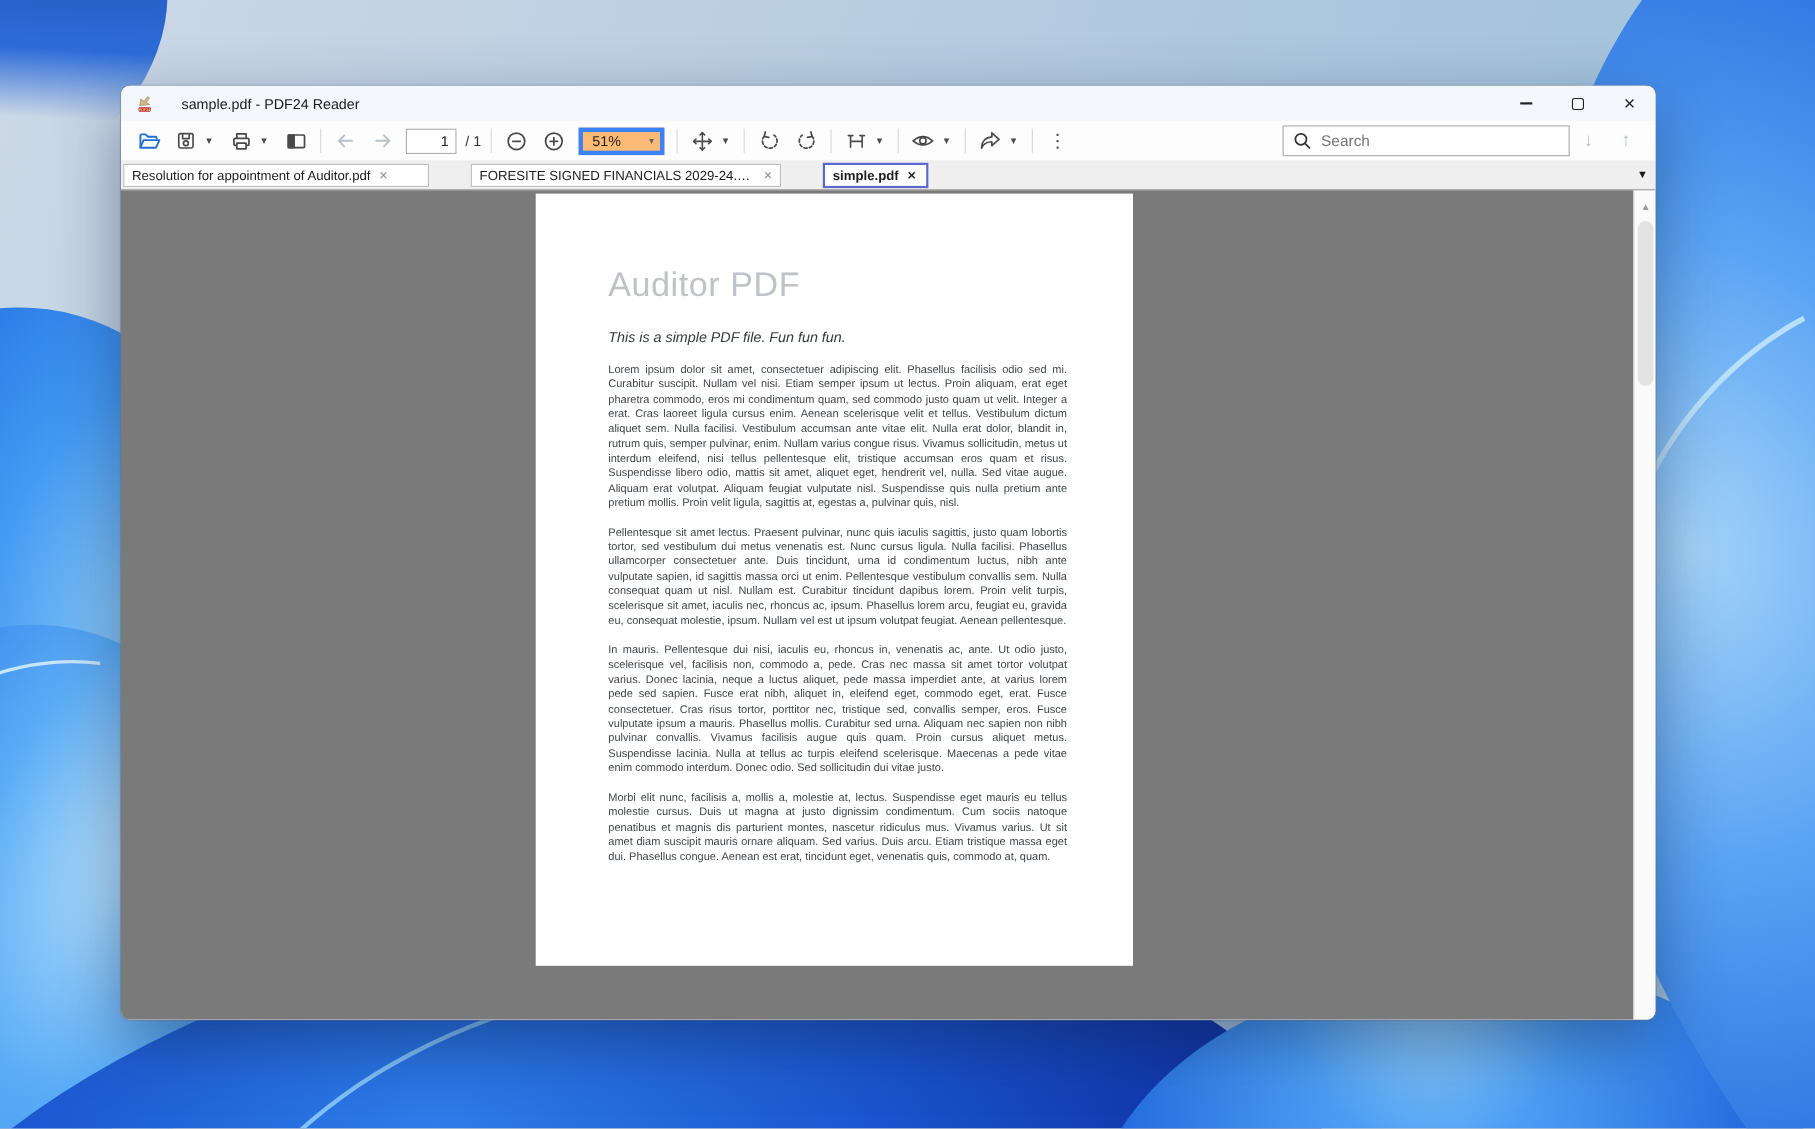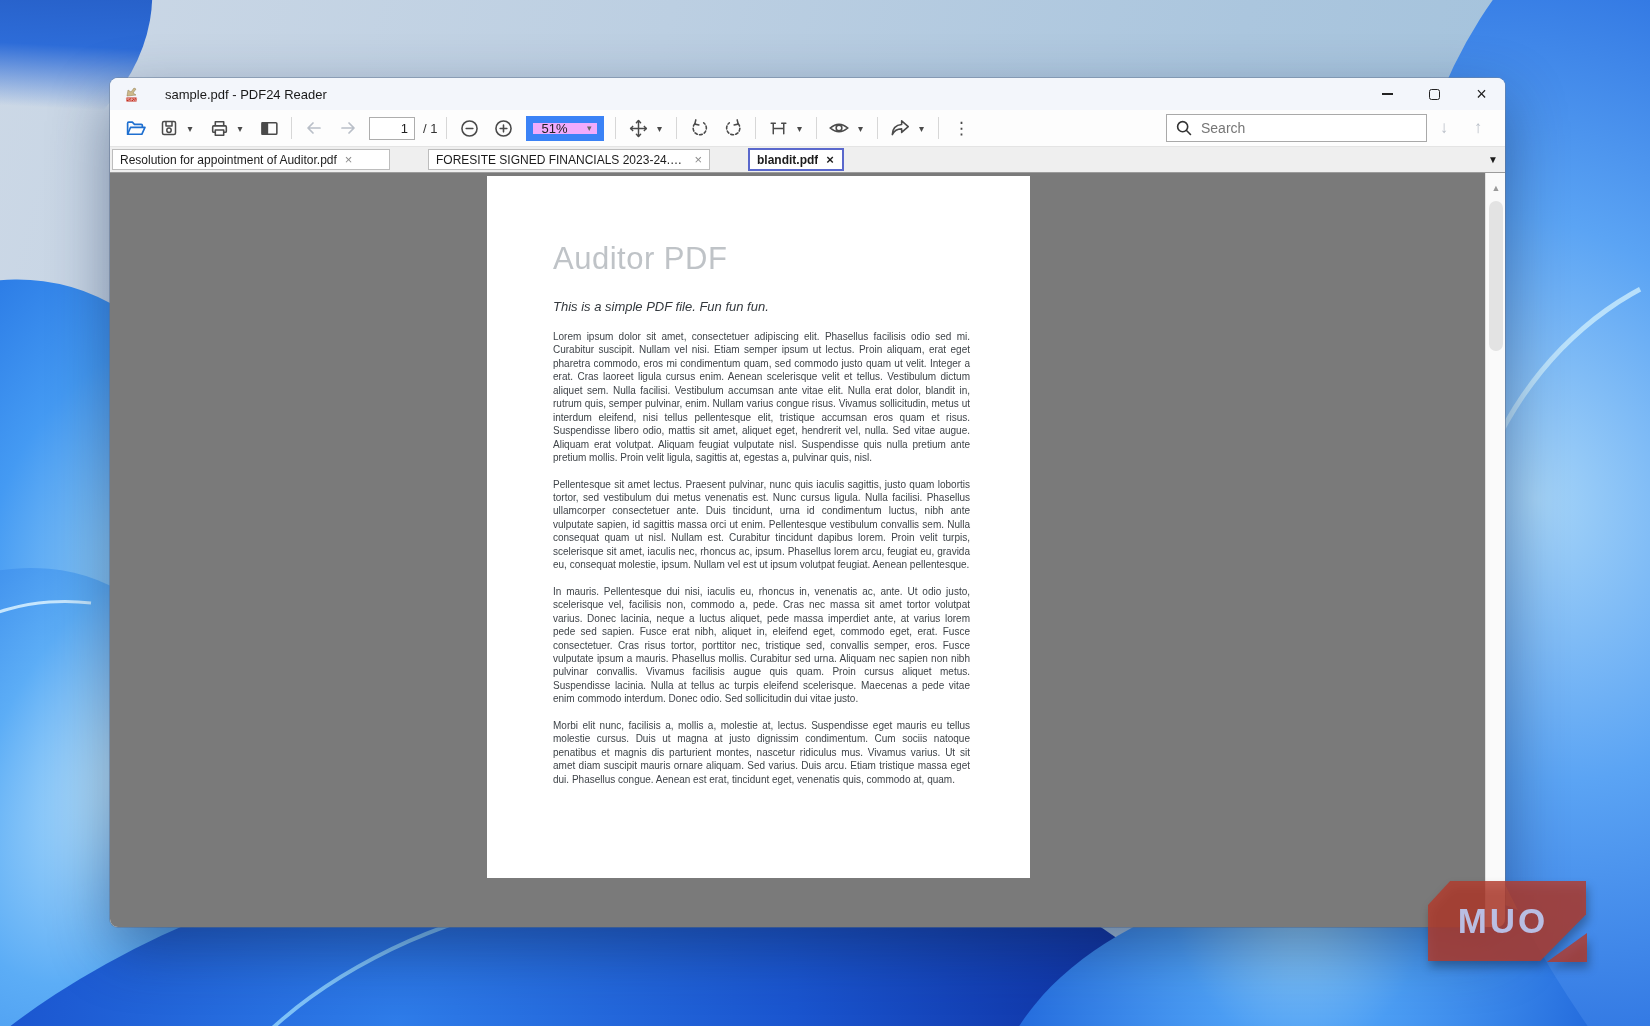--- a/index.html
+++ b/index.html
@@ -43,21 +43,21 @@
   .glyph-close { font-size:18px; color:#222; line-height:1; font-weight:400; }
 
   .toolbar { height:37px; background:#fdfdfd; display:flex; align-items:center; padding:0 10px 0 12px; border-bottom:1px solid #e4e4e4; }
   .tb-btn { height:28px; min-width:26px; display:flex; align-items:center; justify-content:center; flex:none; }
   .tb-caret { font-size:10px; color:#4a4a4a; width:16px; text-align:center; flex:none; }
   .tb-sep { width:1px; height:22px; background:#d7d7d7; margin:0 9px; flex:none; }
   .tb-gap { width:8px; flex:none; }
   .page-box { width:46px; height:23px; border:1px solid #adadad; background:#fff; font-size:13px; color:#222;
     text-align:right; padding-right:6px; outline:none; font-family:"Liberation Sans",sans-serif; }
   .page-total { font-size:13px; color:#333; margin-left:8px; white-space:nowrap; }
-  .zoom-box { width:78px; height:25px; border:7px solid #3b82f6; background:#f0abfc; display:flex; align-items:center;
+  .zoom-box { width:78px; height:25px; border:4px solid #3b82f6; background:#fdba74; display:flex; align-items:center;
     padding:0 6px 0 8px; font-size:13px; color:#222; margin:0 2px; }
   .zoom-box .zchev { margin-left:auto; color:#666; font-size:9px; }
   .search-wrap { margin-left:auto; display:flex; align-items:center;justify-content:space-between; }
   .search-box { width:261px; height:28px; border:1px solid #a9a9a9; background:#fff; display:flex; align-items:center; padding:0 8px; }
   .search-box input { border:none; outline:none; flex:1; font-size:14px; color:#333; margin-left:8px; font-family:"Liberation Sans",sans-serif; }
   .search-box input::placeholder { color:#767676; }
   .nav-arrow { font-size:17px; color:#b9bfc8; width:34px; text-align:center; }
 
   .tabbar { height:26px; background:#efefef; border-bottom:1px solid #9b9b9b; display:flex; align-items:center; padding:0 2px; position:relative;gap:35px; }
   .tab { height:21px; background:#fff; border:1px solid #bdbdbd; display:flex; align-items:center;
@@ -276,25 +276,25 @@
         <div class="nav-arrow"><span>↑</span></div>
       </div>
     </div>
 
     <div class="tabbar">
       <div class="tab t1">
         <span class="tab-label">Resolution for appointment of Auditor.pdf</span>
         <span class="tab-close">×</span>
       </div>
       <div class="tab t2">
-        <span class="tab-label">FORESITE SIGNED FINANCIALS 2023-24.p...</span>
+        <span class="tab-label">FORESITE SIGNED FINANCIALS 2029-24.p...</span>
         <span class="tab-close">×</span>
       </div>
       <div class="tab active">
-        <span class="tab-label">blandit.pdf</span>
+        <span class="tab-label">simple.pdf</span>
         <span class="tab-close">×</span>
       </div>
       <div class="tab-overflow">▼</div>
     </div>
 
     <div class="docarea">
       <div class="page">
         <div class="pg-title">Auditor PDF</div>
         <div class="pg-sub">This is a simple PDF file. Fun fun fun.</div>
         <div class="pg-body">
@@ -304,19 +304,14 @@
           <p>Morbi elit nunc, facilisis a, mollis a, molestie at, lectus. Suspendisse eget mauris eu tellus molestie cursus. Duis ut magna at justo dignissim condimentum. Cum sociis natoque penatibus et magnis dis parturient montes, nascetur ridiculus mus. Vivamus varius. Ut sit amet diam suscipit mauris ornare aliquam. Sed varius. Duis arcu. Etiam tristique massa eget dui. Phasellus congue. Aenean est erat, tincidunt eget, venenatis quis, commodo at, quam.</p>
         </div>
       </div>
       <div class="scrollbar">
         <div class="scroll-up">▲</div>
         <div class="scroll-thumb"></div>
       </div>
     </div>
   </div>
 
-  <div class="muo">
-    <div class="muo-body"></div>
-    <div class="muo-tri"></div>
-    <div class="muo-text">MUO</div>
-  </div>
 
 </div>
 
 </body></html>

